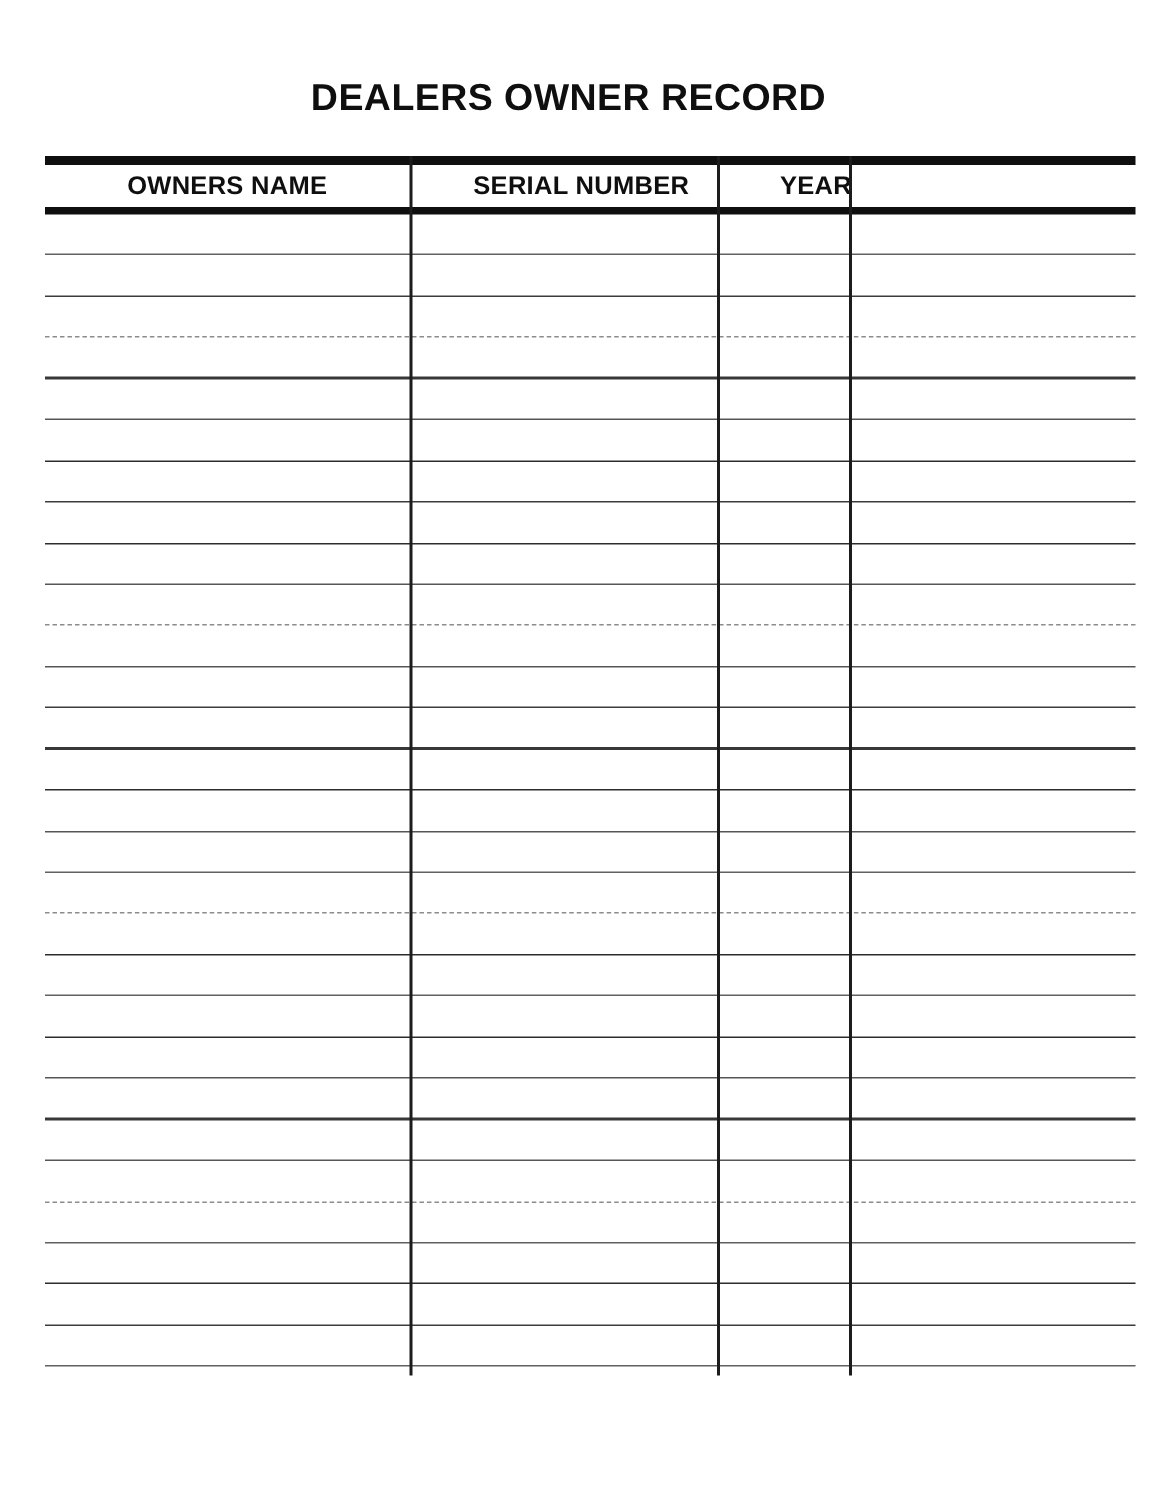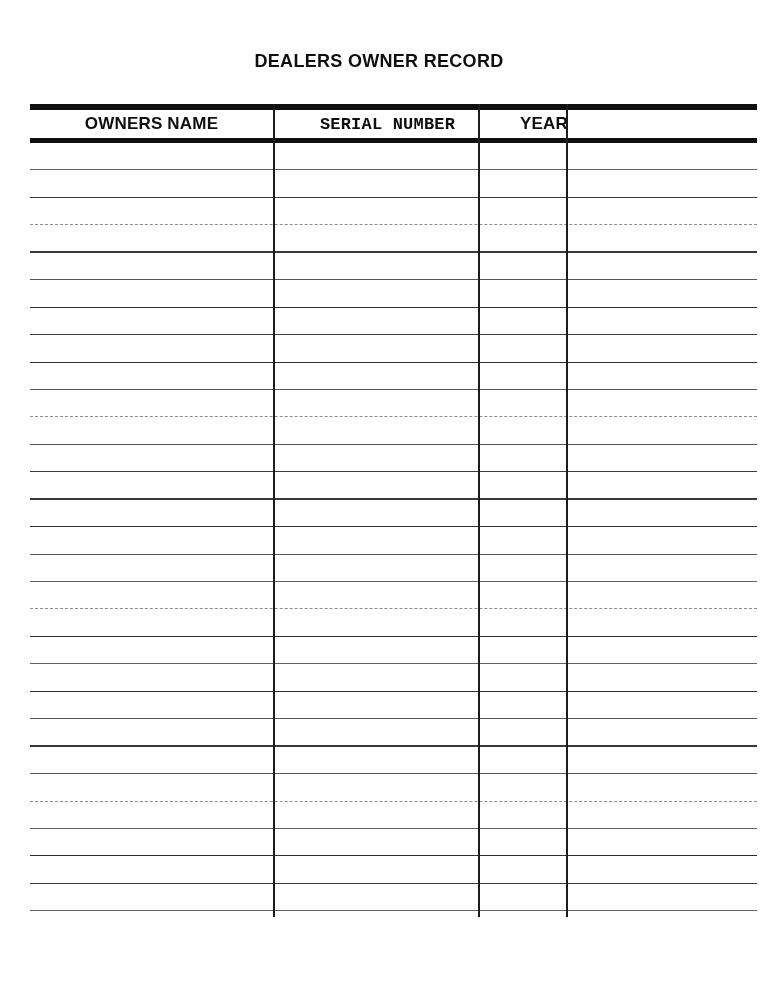--- a/index.html
+++ b/index.html
@@ -20,21 +20,21 @@
     background: var(--paper, #ffffff);
     overflow: hidden;
   }
   .title {
     position: absolute;
     top: 51px;
     left: 0;
     width: 758px;
     margin: 0;
     text-align: center;
-    font-size: 18px;
+    font-size: 25px;
     font-weight: 700;
     letter-spacing: 0.3px;
     color: var(--ink, #0f0f0f);
   }
   .form-table {
     position: absolute;
     left: 30px;
     top: 104px;
     width: 727px;
     height: 815px;
@@ -53,21 +53,21 @@
   .hcell {
     text-align: center;
     font-weight: 700;
     font-size: 17px;
     letter-spacing: 0.2px;
     color: var(--ink, #0f0f0f);
     white-space: nowrap;
     overflow: hidden;
   }
   .w0 { width: 243px; }
-  .w1 { width: 229px; font-family: Liberation Mono, monospace; }
+  .w1 { width: 229px; }
   .w2 { width: 84px; }
   .w3 { width: 191px; }
   .rows { width: 100%; }
   .row {
     display: flex;
     height: 27.45px;
     box-sizing: border-box;
     border-bottom: 1px solid var(--rule-mid, #565656);
   }
   

